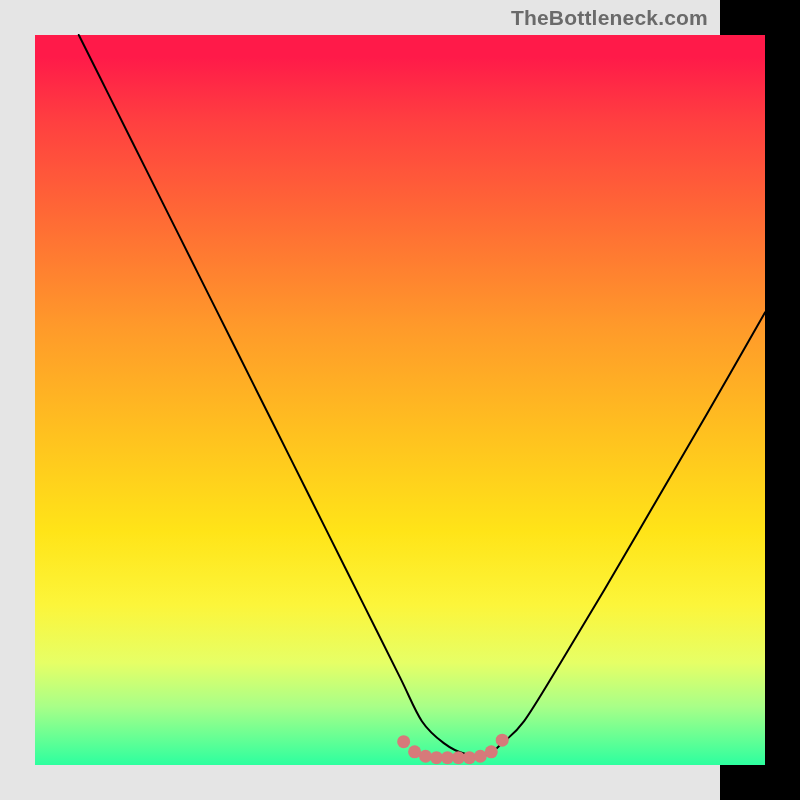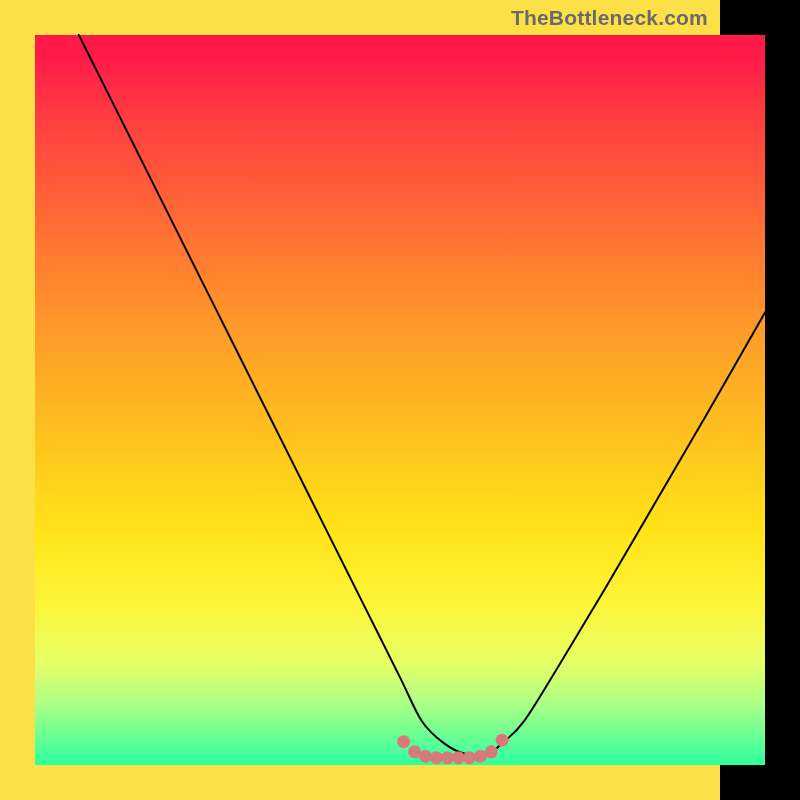--- a/index.html
+++ b/index.html
@@ -9,21 +9,21 @@
     height: 800px;
     background: #000;
     overflow: hidden;
   }
   .frame {
     position: absolute;
     left: 0;
     top: 0;
     width: 720px;
     height: 800px;
-    background: #fde047;
+    background: #e5e5e5;
   }
   .plot {
     position: absolute;
     left: 35px;
     top: 35px;
     width: 730px;
     height: 730px;
     background: linear-gradient(to bottom,
       #ff1a49 0%,
       #ff1a49 3%,

